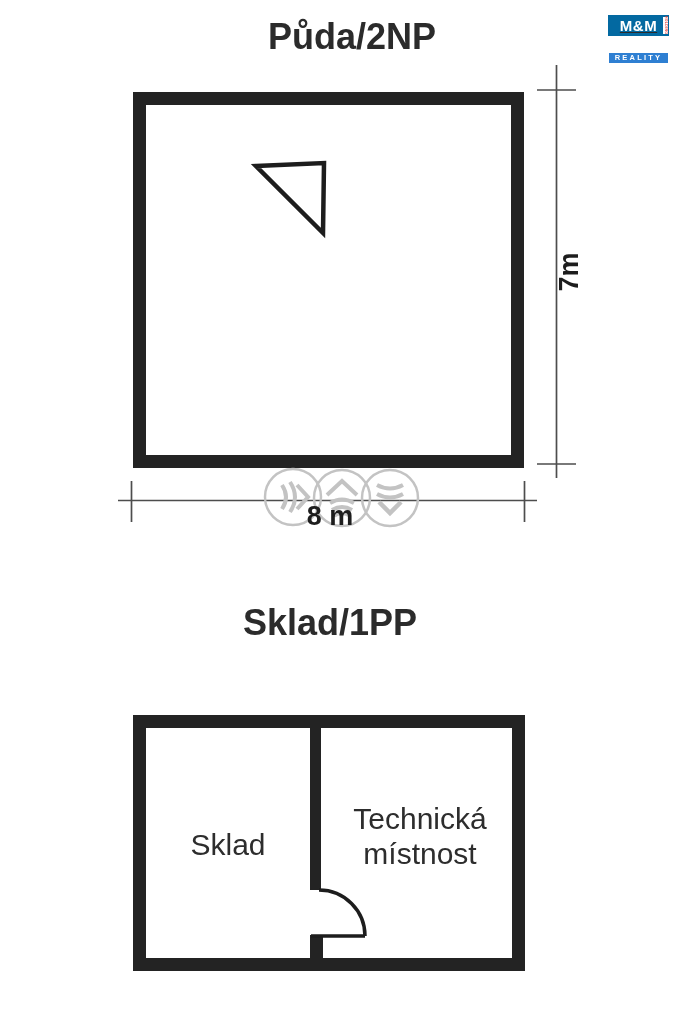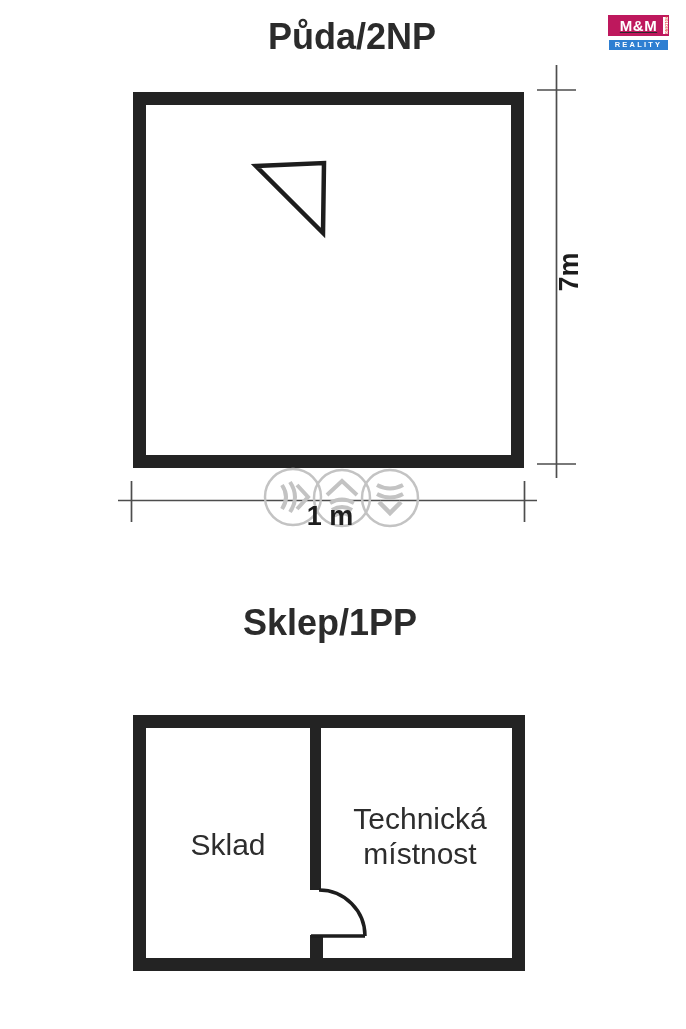--- a/index.html
+++ b/index.html
@@ -23,34 +23,34 @@
     left:345px;top:524px;
     font-size:36px;font-weight:800;letter-spacing:1px;
     color:#ffffff;
     text-shadow:
       2px 0 0 #c3c3c3,-2px 0 0 #c3c3c3,0 2px 0 #c3c3c3,0 -2px 0 #c3c3c3,
       1.5px 1.5px 0 #c3c3c3,-1.5px 1.5px 0 #c3c3c3,1.5px -1.5px 0 #c3c3c3,-1.5px -1.5px 0 #c3c3c3;
   }
   
   #logo{left:608px;top:15px;width:61px;}
   #logo-red{
-    position:relative;height:21px;background:#be185d;
+    position:relative;height:21px;background:#0369a1;
     display:flex;align-items:center;justify-content:center;text-decoration:underline;
   }
   #logo-mm{font-size:15px;font-weight:900;color:#fff;letter-spacing:0.5px;line-height:1;}
   #logo-holding{
     position:absolute;right:1px;top:2px;bottom:2px;width:5px;background:#ffffff;
     display:flex;align-items:center;justify-content:center;
   }
   #logo-holding span{
     writing-mode:vertical-rl;font-size:3.5px;font-weight:700;color:#e23b33;
     letter-spacing:0.3px;line-height:1;
   }
   #logo-blue{
-    height:10px;background:#2e7fd2;border:1px solid #ffffff;margin-top:3px;
+    height:10px;background:#2e7fd2;border:1px solid #ffffff;margin-top:16px;
     display:flex;align-items:center;justify-content:center;
   }
   #logo-reality{font-size:7.5px;font-weight:700;color:#fff;letter-spacing:2.2px;line-height:1;}
 </style>
 </head>
 <body>
 
 <div id="screen">
 
   <svg class="abs" width="686" height="1029" viewBox="0 0 686 1029" style="left:0;top:0">
@@ -100,24 +100,24 @@
 
     <g stroke="#1d1d1d" fill="none" stroke-width="3.5">
       <path d="M 319 890 A 46 46 0 0 1 365 936"></path>
       <line x1="311" y1="936" x2="365" y2="936"></line>
     </g>
   </svg>
 
   <div class="abs centered plan-title" style="left:352px;top:16px">Půda/2NP</div>
 
   <div class="abs dim-label" id="dim-v-label">7m</div>
-  <div class="abs dim-label" id="dim-h-label">1 m</div>
+  <div class="abs dim-label" id="dim-h-label">8 m</div>
 
 
-  <div class="abs centered plan-title" style="left:330px;top:602px">Sklep/1PP</div>
+  <div class="abs centered plan-title" style="left:330px;top:602px">Sklad/1PP</div>
 
   <div class="abs room-label" style="left:138px;top:827px;width:180px">Sklad</div>
   <div class="abs room-label" style="left:325px;top:801px;width:190px;white-space:normal">Technická místnost</div>
 
   <div class="abs" id="logo">
     <div id="logo-red">
       <span id="logo-mm">M&amp;M</span>
       <span id="logo-holding">
           <span>HOLDING</span>
         </span>

